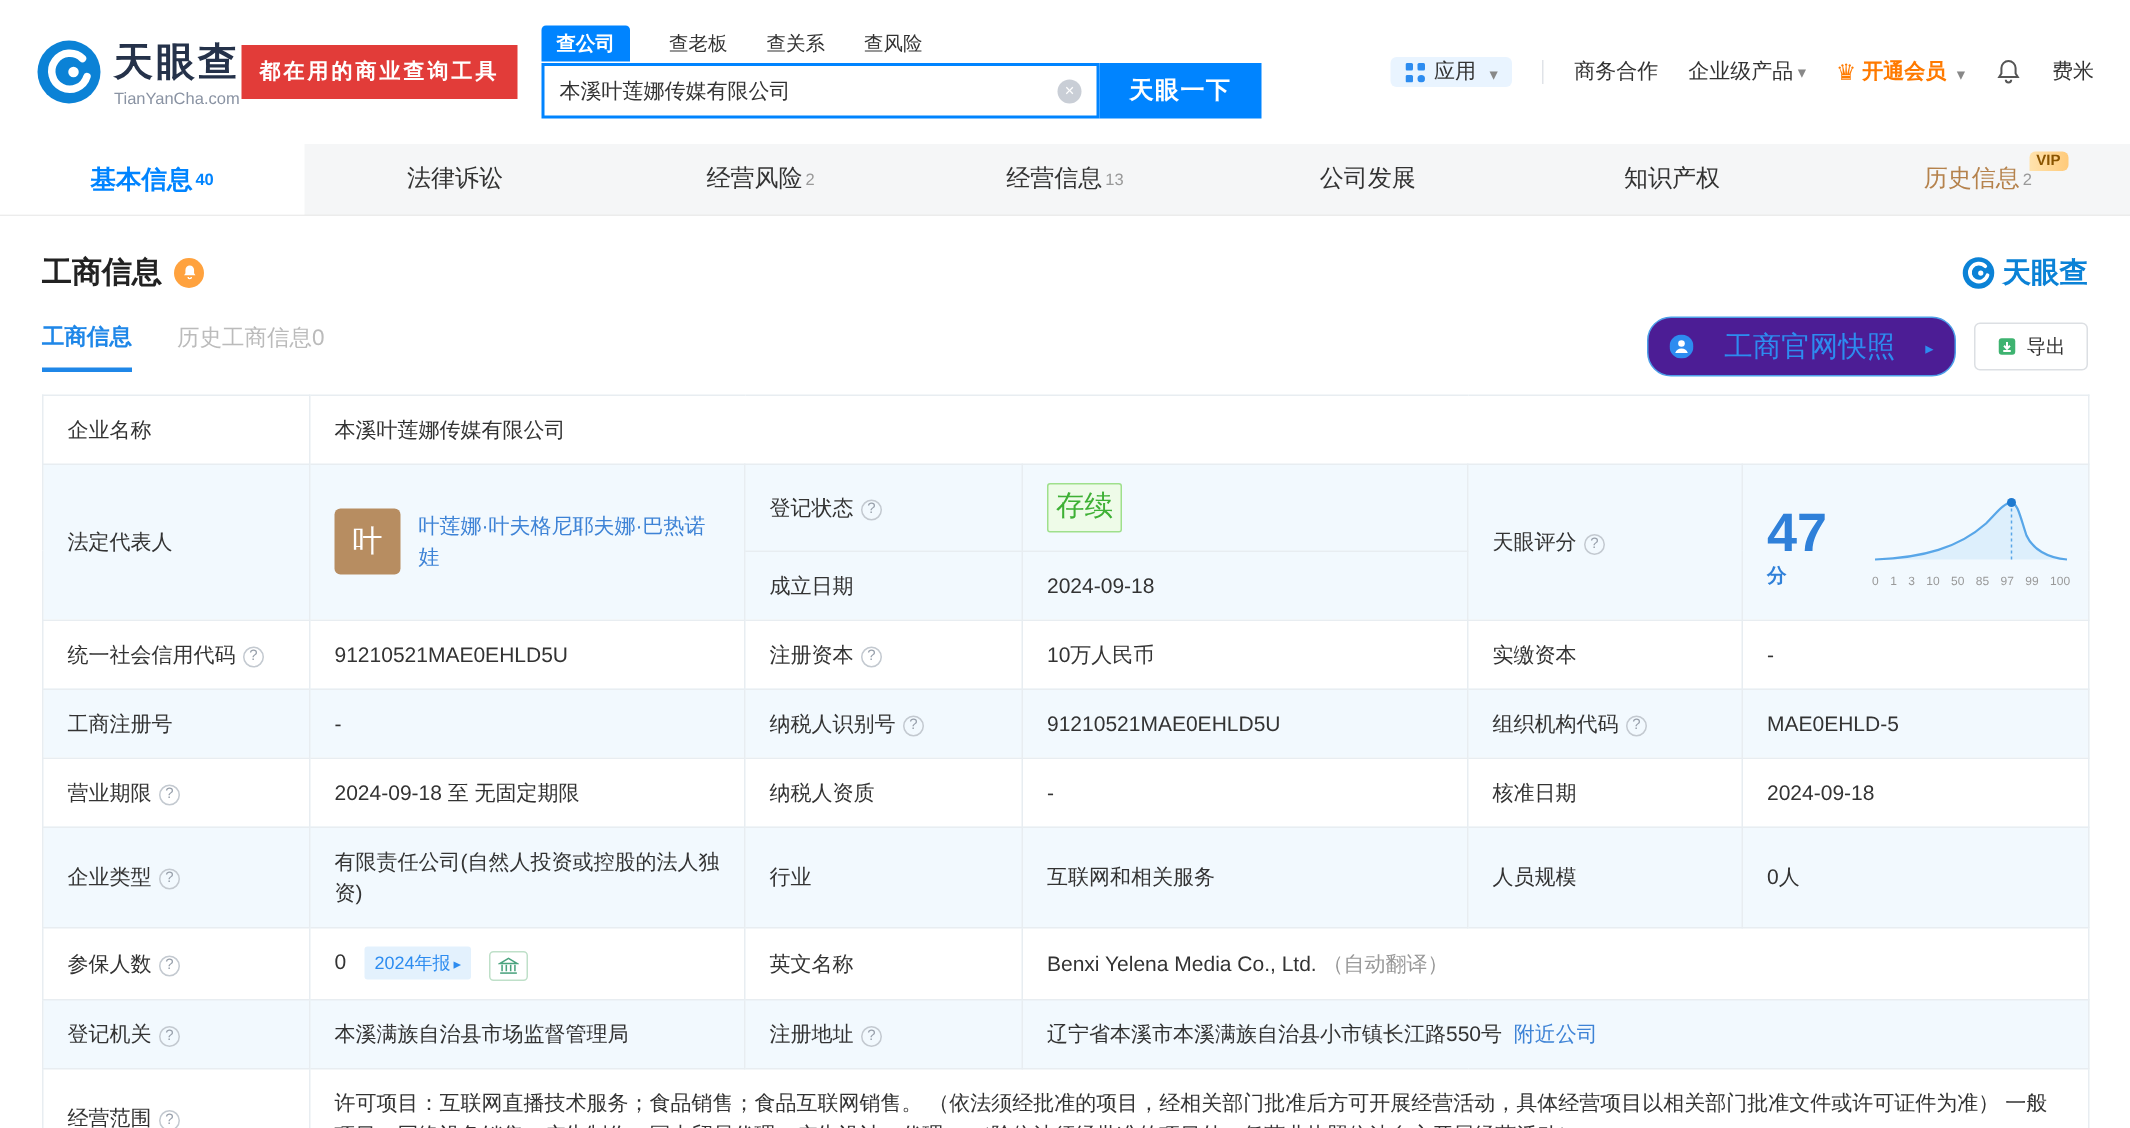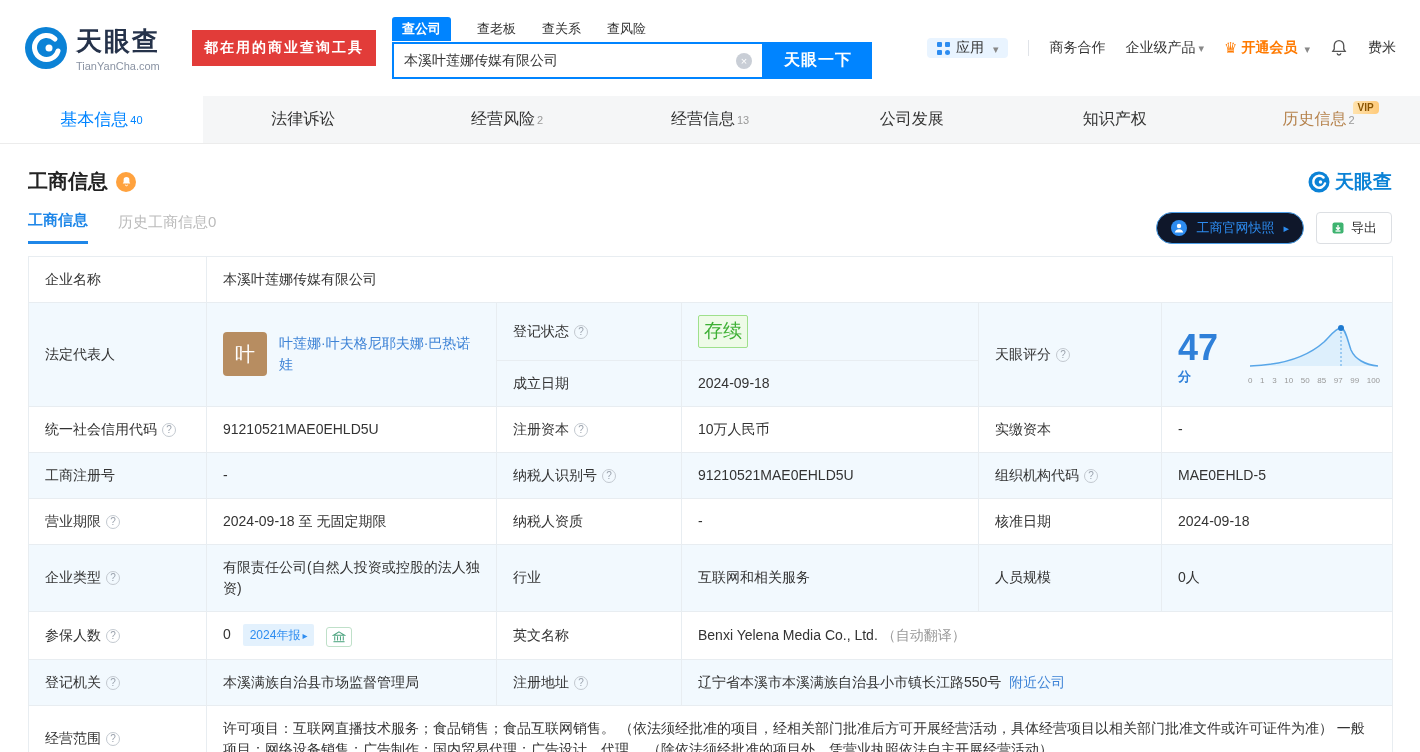--- a/index.html
+++ b/index.html
@@ -4,21 +4,21 @@
 <style>
   * { box-sizing: border-box; margin: 0; padding: 0; }
   html,body { width:1420px; background:#fff; font-family:"Liberation Sans","DejaVu Sans",sans-serif; color:#333; }
   body { height:752px; overflow:hidden; }
 
   
   .topbar { display:flex; align-items:center; height:96px; padding:0 24px; background:#fff; }
   .logo { display:flex; align-items:center; gap:8px; cursor:pointer; }
   .logo-cn { font-size:26px; font-weight:800; color:#25324a; letter-spacing:2px; }
   .logo-en { font-size:11px; color:#8a93a3; margin-top:1px; }
-  .promo { margin-left:32px; background:#e23c39; color:#fff; font-size:14px; font-weight:700;
+  .promo { margin-left:1px; background:#e23c39; color:#fff; font-size:14px; font-weight:700;
            line-height:1.65; padding:6px 12px; text-align:center; letter-spacing:2px; }
   .search-area { margin-left:16px; }
   .search-tabs { display:flex; align-items:flex-start; gap:26px; margin-bottom:0; }
   .stab { font-size:13px; color:#333; cursor:pointer; padding:3px 0 4px; }
   .stab.active { background:#0084ff; color:#fff; padding:3px 10px; border-radius:3px 3px 0 0; font-weight:700; }
   .search-row { display:flex; }
   .search-box { display:flex; align-items:center; width:372px; height:37px; border:2px solid #0084ff; background:#fff; padding:0 10px; }
   .search-box input { flex:1; border:none; outline:none; font-size:14px; color:#333; background:transparent; }
   .clear-icon { width:16px; height:16px; border-radius:50%; background:#c9ced6; color:#fff; font-size:11px;
                 display:flex; align-items:center; justify-content:center; cursor:pointer; }
@@ -30,41 +30,41 @@
   .vline { width:1px; height:16px; background:#e0e3e8; }
   .hmenu { cursor:pointer; white-space:nowrap; }
   .vip-menu { color:#ff7a00; font-weight:700; display:flex; align-items:center; gap:4px; }
   .crown { font-size:15px; }
   .bell-btn { cursor:pointer; display:flex; }
 
   
   .nav { display:flex; background:#f5f6f7; height:48px; border-bottom:1px solid #ececec; }
   .ntab { flex:1; display:flex; align-items:center; justify-content:center; font-size:16px; color:#333;
           cursor:pointer; position:relative; }
-  .ntab.active { background:#fff; color:#0084ff; font-weight:400; font-size:17px; }
+  .ntab.active { background:#fff; color:#0084ff; font-weight:700; font-size:17px; }
   .cnt { font-size:11px; color:#999; vertical-align:super; margin-left:2px; }
   .ntab.active .cnt { color:#0084ff; }
   .ntab.history { color:#b5824c; }
   .vip-badge { position:absolute; top:5px; left:calc(50% + 34px); background:linear-gradient(90deg,#ffe3ae,#ffca7a);
                color:#8a5400; font-size:10px; font-weight:700; padding:1px 5px; border-radius:4px 4px 4px 0; }
 
   
   .section-head { display:flex; align-items:center; padding:24px 28px 6px; }
   .section-title { font-size:20px; font-weight:800; color:#222; }
   .bell-badge { width:20px; height:20px; margin-left:8px; border-radius:50%; background:#ffa23e;
                 display:flex; align-items:center; justify-content:center; cursor:pointer; }
   .watermark { margin-left:auto; display:flex; align-items:center; gap:5px; color:#0b82d6; font-size:19px; font-weight:800; }
 
   
   .subtab-row { display:flex; align-items:center; padding:10px 28px 0; }
   .subtab { font-size:15px; color:#bbb; margin-right:30px; padding-bottom:11px; cursor:pointer; }
   .subtab.active { color:#1f87e8; font-weight:800; border-bottom:3px solid #1f87e8; }
   .subtab-actions { margin-left:auto; display:flex; gap:12px; align-items:center; }
-  .snapshot-btn { display:flex; align-items:center; gap:9px; border:1px solid #4d9fe8; color:#2d8cf0;
-                  background:#0f172a; border-radius:16px; padding:6px 14px; font-size:13px; cursor:pointer; }
+  .snapshot-btn { display:flex; align-items:center; gap:20px; border:1px solid #4d9fe8; color:#2d8cf0;
+                  background:#4c1d95; border-radius:16px; padding:6px 14px; font-size:19px; cursor:pointer; }
   .snap-arrow::after { content:"▸"; color:#2d8cf0; font-size:11px; }
   .export-btn { display:flex; align-items:center; gap:6px; border:1px solid #dcdfe3; color:#333;
                 background:#fff; border-radius:4px; padding:6px 14px; font-size:13px; cursor:pointer; }
 
   
   .info-table { width:1364px; margin:12px 28px 10px; border-collapse:collapse; table-layout:fixed; }
   .info-table td { border:1px solid #e8edf1; font-size:14px; padding:12px 16px; vertical-align:middle; background:#fff; line-height:1.5; }
   tr.tint td { background:#f2f9fe; }
   td.lbl { color:#333; }
   .help { display:inline-block; width:14px; height:14px; border:1px solid #c3c9d0; border-radius:50%; color:#9aa2ad;

